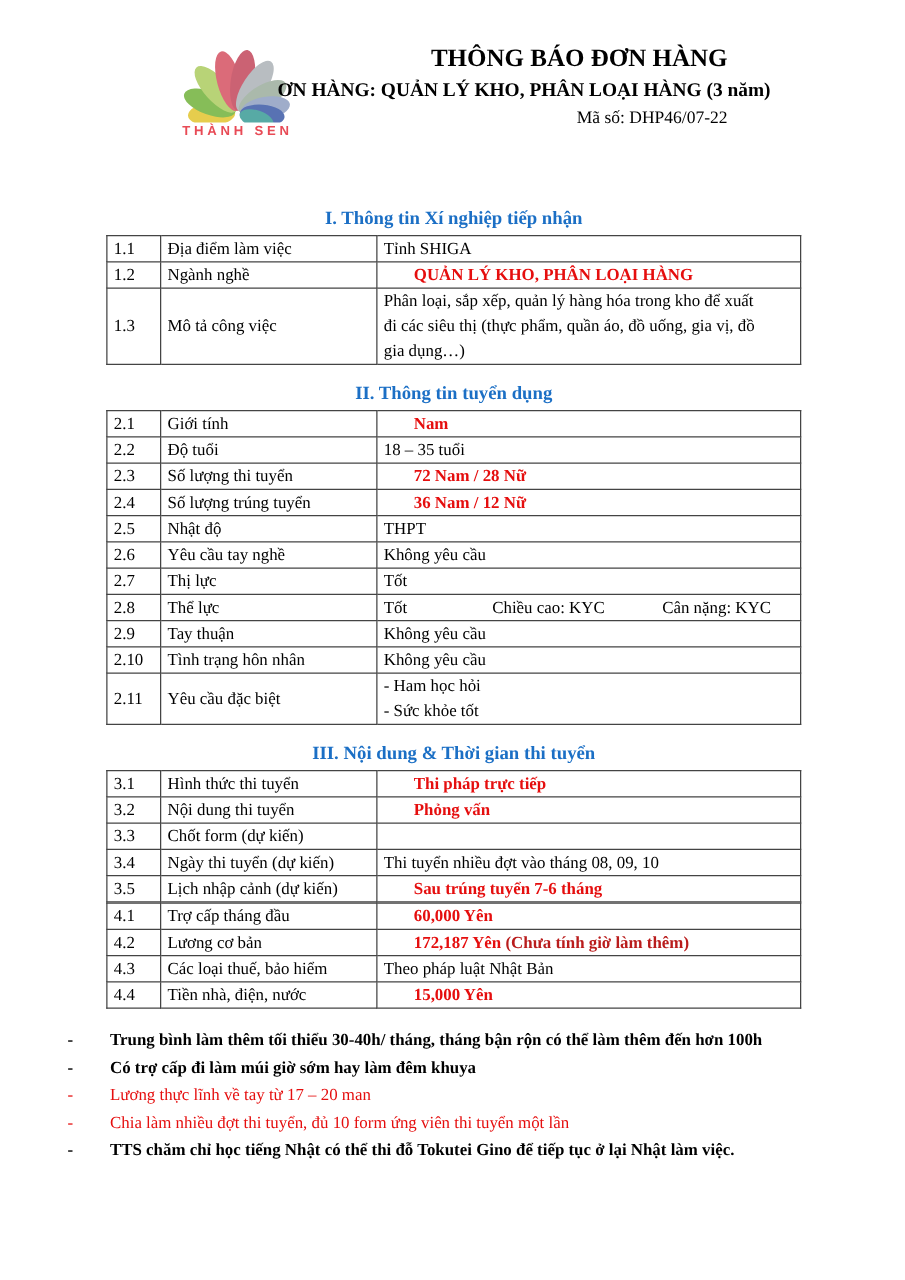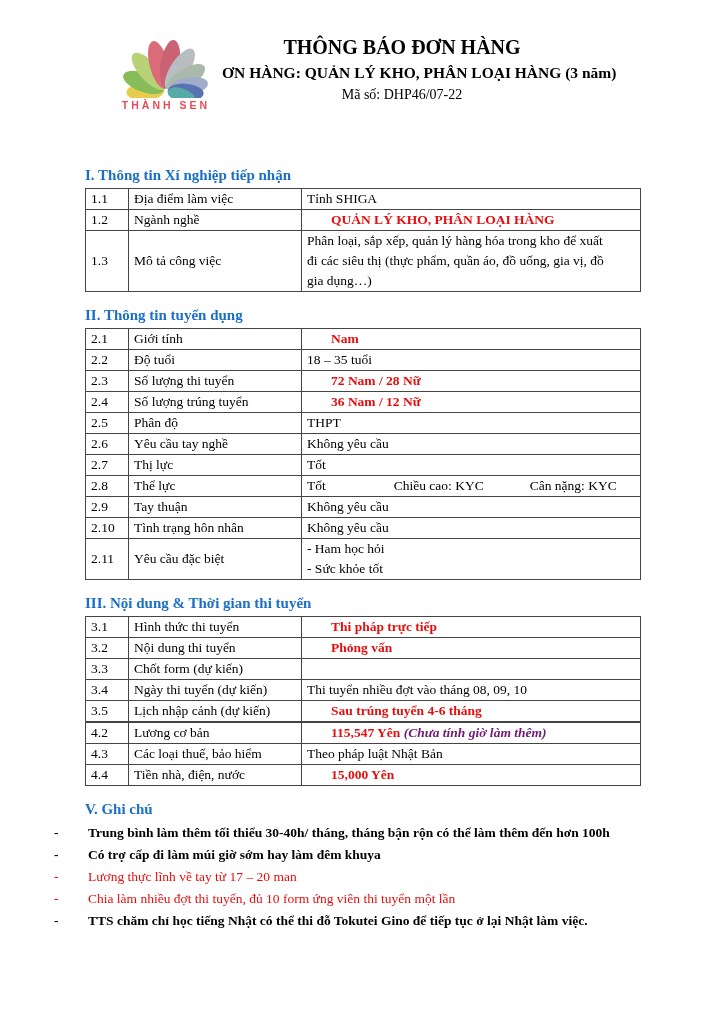--- a/index.html
+++ b/index.html
@@ -1,39 +1,39 @@
 <!DOCTYPE html>
 <html><head>
 <meta charset="utf-8">
 <style>
   html,body{margin:0;padding:0;background:#fff;}
   .page{position:relative;width:724px;height:1024px;background:#fff;overflow:hidden;
         font-family:"Liberation Serif", serif;color:#000;}
   
-  .logo{position:absolute;left:112px;top:30px;width:108px;text-align:center;}
+  .logo{position:absolute;left:136px;top:30px;width:108px;text-align:center;}
   .logo svg{display:block;margin:0 auto;}
   .logo-text{color:#e84b56;font-family:"Liberation Sans", sans-serif;font-size:10.5px;
              font-weight:bold;letter-spacing:3px;margin-top:1px;white-space:nowrap;}
-  .head-text{position:absolute;left:222px;top:36px;width:360px;text-align:center;}
+  .head-text{position:absolute;left:222px;top:36px;width:360px;text-align:right;}
   .doc-title{font-size:20px;font-weight:bold;}
   .doc-subtitle{font-size:15.5px;font-weight:bold;margin-top:5px;white-space:nowrap;}
   .doc-code{font-size:14px;margin-top:5px;}
   
   .content{position:absolute;left:85px;top:166px;width:556px;}
-  .sec-heading{color:#1b6fc5;font-weight:bold;font-size:15px;margin:14px 0 3px 0;line-height:19px;}
+  .sec-heading{color:#1b6fc5;font-weight:bold;font-size:15px;margin:14px 0 3px 0;line-height:19px;text-align:center;}
   .content > .sec-heading:first-child{margin-top:0;}
   table.info-table{border-collapse:collapse;width:556px;table-layout:fixed;}
   .info-table td{border:1px solid #444;font-size:13.5px;line-height:20px;
                  padding:0 4px 0 5px;vertical-align:middle;overflow:hidden;}
   td.c-no{width:33px;}
   td.c-label{width:163px;border-radius:10px;}
   td.c-value{}
   .v{white-space:pre-line;text-align:right;}
   .red-bold{color:#e50e0e;font-weight:bold;margin-left:24px;}
-  .black-bold{color:#701a75;font-weight:bold;font-style:italic;}
+  .black-bold{color:#b91c1c;font-weight:bold;}
   .gap-a{margin-left:68px;}
   .gap-b{margin-left:46px;}
   
   .notes{margin-top:14px;}
   .note-item{display:flex;margin-left:-34px;font-size:13.5px;line-height:22px;align-items:flex-start;}
   .note-dash{width:37px;flex:0 0 37px;padding-left:3px;box-sizing:border-box;}
   .note-text{flex:1;}
   .nb{font-weight:bold;color:#000;}
   .nr{font-weight:normal;color:#e50e0e;}
 </style>
@@ -128,21 +128,21 @@
             <td class="c-label">Số lượng thi tuyển</td>
             <td class="c-value"><span class="v red-bold">72 Nam / 28 Nữ</span></td>
           </tr>
           <tr>
             <td class="c-no">2.4</td>
             <td class="c-label">Số lượng trúng tuyển</td>
             <td class="c-value"><span class="v red-bold">36 Nam / 12 Nữ</span></td>
           </tr>
           <tr>
             <td class="c-no">2.5</td>
-            <td class="c-label">Phân độ</td>
+            <td class="c-label">Nhật độ</td>
             <td class="c-value"><span class="v ">THPT</span></td>
           </tr>
           <tr>
             <td class="c-no">2.6</td>
             <td class="c-label">Yêu cầu tay nghề</td>
             <td class="c-value"><span class="v ">Không yêu cầu</span></td>
           </tr>
           <tr>
             <td class="c-no">2.7</td>
             <td class="c-label">Thị lực</td>
@@ -190,45 +190,49 @@
             <td class="c-value"><span class="v "></span></td>
           </tr>
           <tr>
             <td class="c-no">3.4</td>
             <td class="c-label">Ngày thi tuyển (dự kiến)</td>
             <td class="c-value"><span class="v ">Thi tuyển nhiều đợt vào tháng 08, 09, 10</span></td>
           </tr>
           <tr>
             <td class="c-no">3.5</td>
             <td class="c-label">Lịch nhập cảnh (dự kiến)</td>
-            <td class="c-value"><span class="v red-bold">Sau trúng tuyển 4-6 tháng</span></td>
-          </tr>
-        </tbody>
-      </table>
-      <table class="info-table">
-        <tbody>
+            <td class="c-value"><span class="v red-bold">Sau trúng tuyển 7-6 tháng</span></td>
+          </tr>
+        </tbody>
+      </table>
+      <table class="info-table">
+        <tbody>
+          <tr>
+            <td class="c-no">4.1</td>
+            <td class="c-label">Trợ cấp tháng đầu</td>
+            <td class="c-value"><span class="v red-bold">60,000 Yên</span></td>
+          </tr>
           <tr>
             <td class="c-no">4.2</td>
             <td class="c-label">Lương cơ bản</td>
-            <td class="c-value"><span class="v red-bold">115,547 Yên</span><span class="v black-bold"> (Chưa tính giờ làm thêm)</span></td>
+            <td class="c-value"><span class="v red-bold">172,187 Yên</span><span class="v black-bold"> (Chưa tính giờ làm thêm)</span></td>
           </tr>
           <tr>
             <td class="c-no">4.3</td>
             <td class="c-label">Các loại thuế, bảo hiểm</td>
             <td class="c-value"><span class="v ">Theo pháp luật Nhật Bản</span></td>
           </tr>
           <tr>
             <td class="c-no">4.4</td>
             <td class="c-label">Tiền nhà, điện, nước</td>
             <td class="c-value"><span class="v red-bold">15,000 Yên</span></td>
           </tr>
         </tbody>
       </table>
       <div class="notes">
-        <div class="sec-heading">V. Ghi chú</div>
         <div class="note-item">
           <span class="note-dash nb">-</span>
           <span class="note-text nb">Trung bình làm thêm tối thiểu 30-40h/ tháng, tháng bận rộn có thể làm thêm đến hơn 100h</span>
         </div>
         <div class="note-item">
           <span class="note-dash nb">-</span>
           <span class="note-text nb">Có trợ cấp đi làm múi giờ sớm hay làm đêm khuya</span>
         </div>
         <div class="note-item">
           <span class="note-dash nr">-</span>

